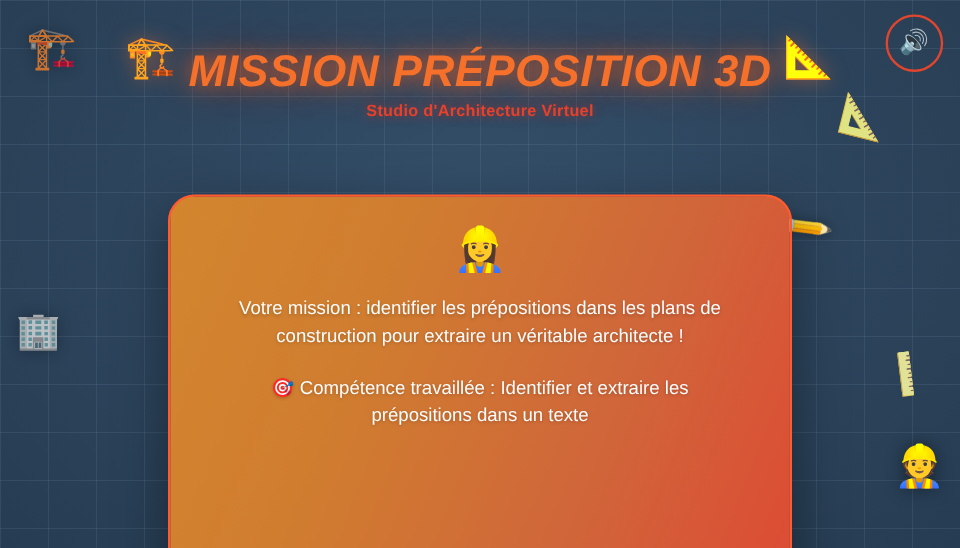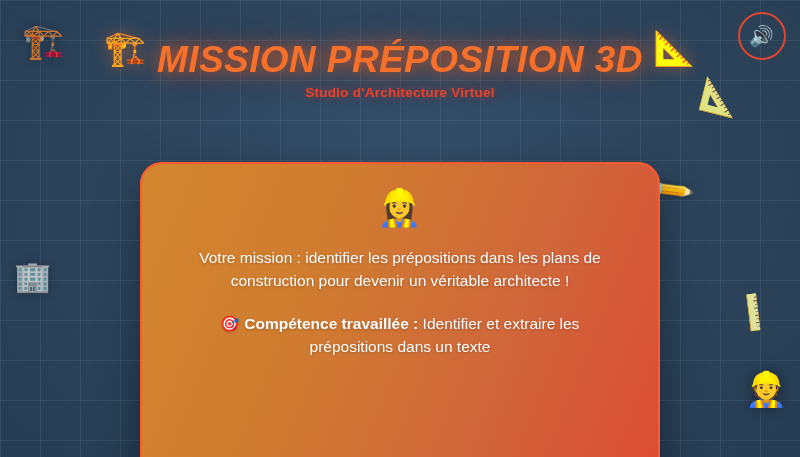--- a/index.html
+++ b/index.html
@@ -116,21 +116,21 @@
     text-shadow:0 1px 3px rgba(0,0,0,.22);
   }
   #card-skill {
     margin-top:19px;
     font-size:15.5px;
     color:#fdfdfd;
     line-height:1.5;
     padding:0 10px;
     text-shadow:0 1px 3px rgba(0,0,0,.22);
   }
-  #card-skill-label { font-weight:bold; }
+  #card-skill-label { font-weight:normal; }
 </style>
 </head>
 <body>
 
 <div id="stage">
 
   <span class="deco" id="deco-crane-left">🏗️</span>
   <span class="deco" id="deco-building">🏢</span>
   <span class="deco" id="deco-ruler-tri-r">📐</span>
   <span class="deco" id="deco-ruler-str">📏</span>
@@ -145,21 +145,21 @@
     <div id="title-row">
       <span class="title-emoji" id="title-crane">🏗️</span>
       <h1 id="page-title">MISSION PRÉPOSITION 3D</h1>
       <span class="title-emoji" id="title-ruler">📐</span>
     </div>
     <div id="page-subtitle">Studio d'Architecture Virtuel</div>
   </div>
 
   <div id="welcome-card">
     <span id="card-avatar">👷‍♀️</span>
-    <p id="card-mission">Votre mission : identifier les prépositions dans les plans de construction pour devenir un véritable architecte !</p>
+    <p id="card-mission">Votre mission : identifier les prépositions dans les plans de construction pour extraire un véritable architecte !</p>
     <p id="card-skill">
       <span>🎯</span>
       <span id="card-skill-label">Compétence travaillée :</span>
       <span>Identifier et extraire les prépositions dans un texte</span>
     </p>
   </div>
 
 </div>
 
 </body></html>

